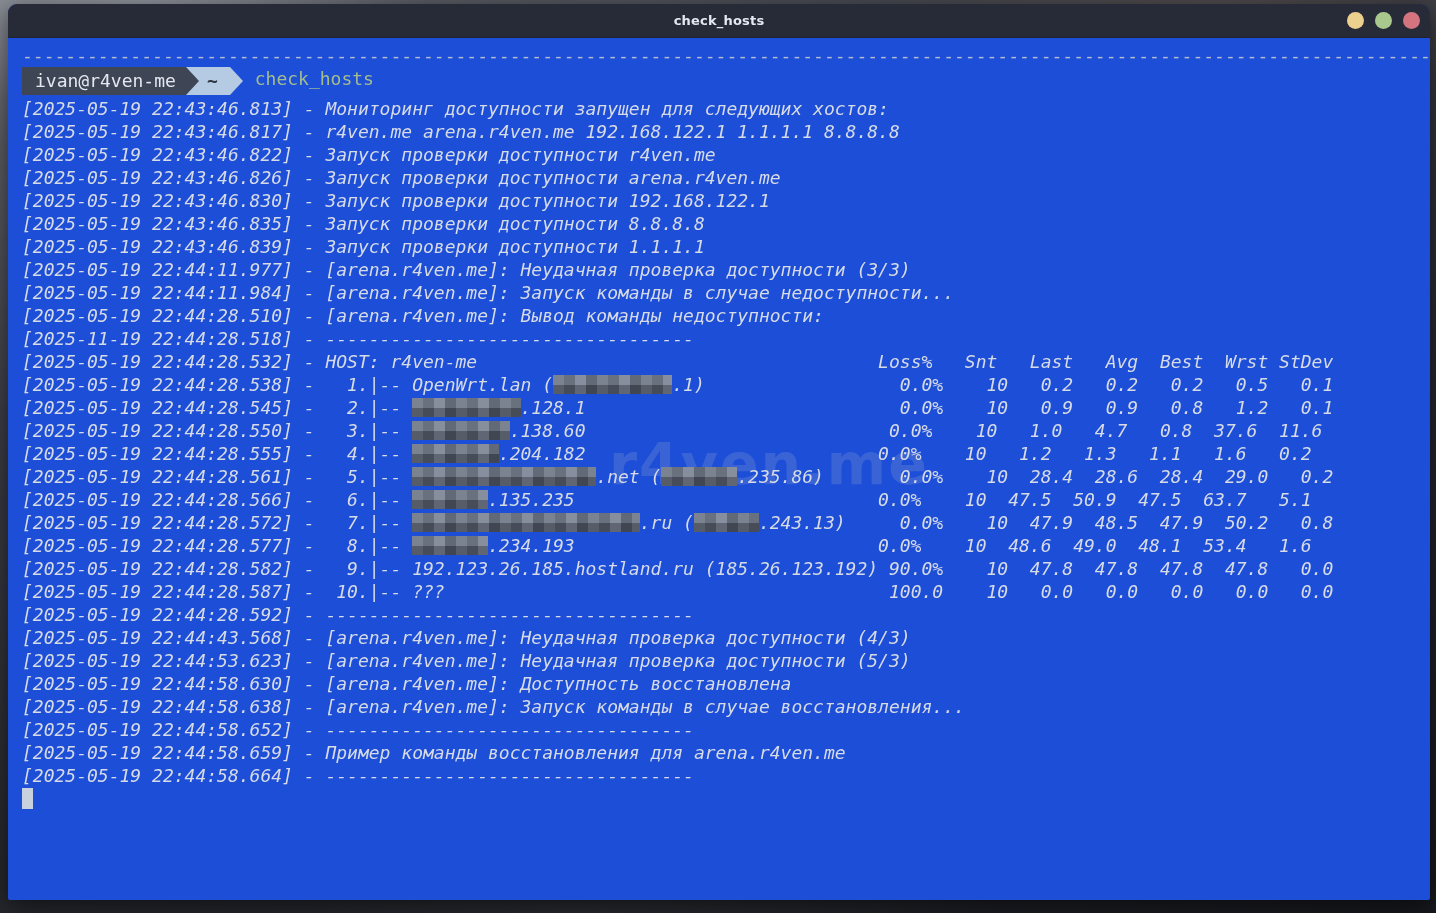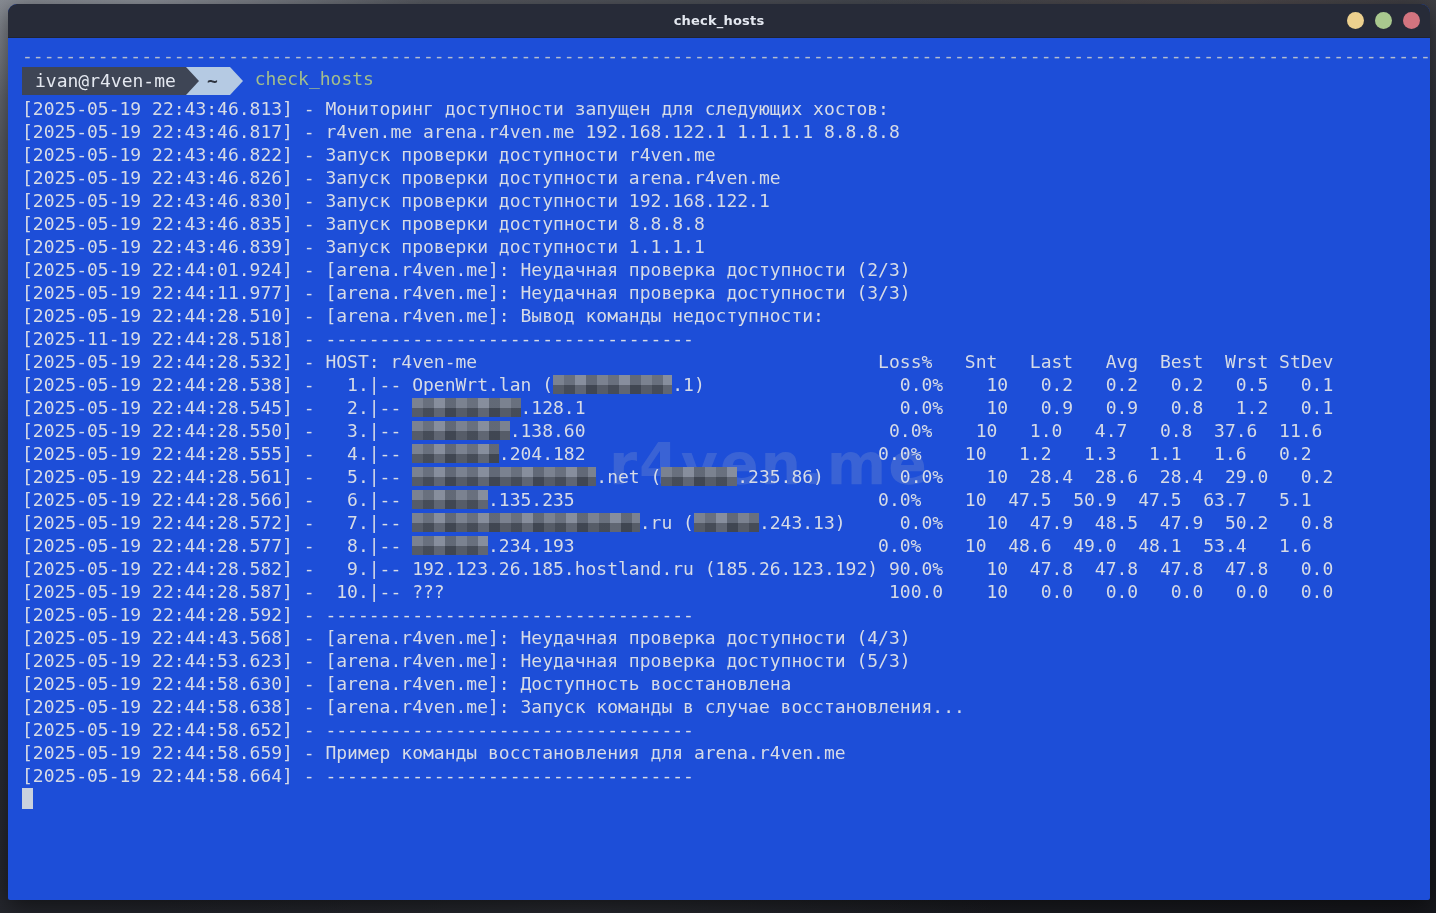--- a/index.html
+++ b/index.html
@@ -47,21 +47,21 @@
   }
   .a1wrap{background:#b5cae3;height:28px;display:inline-block;}
   .arrow{width:0;height:0;border-top:14px solid transparent;border-bottom:14px solid transparent;display:inline-block;}
   .arrow.a1{border-left:13px solid #3e4555;}
   .arrow.a2{border-left:13px solid #b5cae3;}
   .pseg2{
     background:#b5cae3;color:#2e3440;height:28px;line-height:28px;
     padding:0 12px 0 8px;white-space:pre;font-weight:bold;
   }
   .cmd{color:#a3be8c;margin-left:12px;white-space:pre;}
-  .logline{height:23px;line-height:23px;white-space:pre;}
+  .logline{height:23px;line-height:23px;white-space:pre;font-style:italic;}
   .censor{
     display:inline-block;height:19px;vertical-align:-3px;
     background-image:
       repeating-linear-gradient(0deg, rgba(0,0,0,.22) 0 9px, rgba(255,255,255,.09) 9px 19px),
       repeating-linear-gradient(90deg,#6e7685 0 11px,#5a6271 11px 22px,#7b8393 22px 33px,#525a69 33px 44px);
   }
   .cursorline{height:23px;display:flex;align-items:center;}
   .cursor{width:11px;height:21px;background:#c9d1de;}
   .watermark{
     position:absolute;left:577px;top:415px;z-index:0;
@@ -99,22 +99,22 @@
     </div>
 
     <div class="loglines">
         <div class="logline">[2025-05-19 22:43:46.813] - Мониторинг доступности запущен для следующих хостов:</div>
         <div class="logline">[2025-05-19 22:43:46.817] - r4ven.me arena.r4ven.me 192.168.122.1 1.1.1.1 8.8.8.8</div>
         <div class="logline">[2025-05-19 22:43:46.822] - Запуск проверки доступности r4ven.me</div>
         <div class="logline">[2025-05-19 22:43:46.826] - Запуск проверки доступности arena.r4ven.me</div>
         <div class="logline">[2025-05-19 22:43:46.830] - Запуск проверки доступности 192.168.122.1</div>
         <div class="logline">[2025-05-19 22:43:46.835] - Запуск проверки доступности 8.8.8.8</div>
         <div class="logline">[2025-05-19 22:43:46.839] - Запуск проверки доступности 1.1.1.1</div>
-        <div class="logline">[2025-05-19 22:44:01.924] - [arena.r4ven.me]: Неудачная проверка доступности (2/3)</div>
         <div class="logline">[2025-05-19 22:44:11.977] - [arena.r4ven.me]: Неудачная проверка доступности (3/3)</div>
+        <div class="logline">[2025-05-19 22:44:11.984] - [arena.r4ven.me]: Запуск команды в случае недоступности...</div>
         <div class="logline">[2025-05-19 22:44:28.510] - [arena.r4ven.me]: Вывод команды недоступности:</div>
         <div class="logline">[2025-11-19 22:44:28.518] - ----------------------------------</div>
         <div class="logline">[2025-05-19 22:44:28.532] - HOST: r4ven-me                                     Loss%   Snt   Last   Avg  Best  Wrst StDev</div>
         <div class="logline">[2025-05-19 22:44:28.538] -   1.|-- OpenWrt.lan (<span class="censor" style="width: 11ch;"></span>.1)                  0.0%    10   0.2   0.2   0.2   0.5   0.1</div>
         <div class="logline">[2025-05-19 22:44:28.545] -   2.|-- <span class="censor" style="width: 10ch;"></span>.128.1                             0.0%    10   0.9   0.9   0.8   1.2   0.1</div>
         <div class="logline">[2025-05-19 22:44:28.550] -   3.|-- <span class="censor" style="width: 9ch;"></span>.138.60                            0.0%    10   1.0   4.7   0.8  37.6  11.6</div>
         <div class="logline">[2025-05-19 22:44:28.555] -   4.|-- <span class="censor" style="width: 8ch;"></span>.204.182                           0.0%    10   1.2   1.3   1.1   1.6   0.2</div>
         <div class="logline">[2025-05-19 22:44:28.561] -   5.|-- <span class="censor" style="width: 17ch;"></span>.net (<span class="censor" style="width: 7ch;"></span>.235.86)       0.0%    10  28.4  28.6  28.4  29.0   0.2</div>
         <div class="logline">[2025-05-19 22:44:28.566] -   6.|-- <span class="censor" style="width: 7ch;"></span>.135.235                            0.0%    10  47.5  50.9  47.5  63.7   5.1</div>
         <div class="logline">[2025-05-19 22:44:28.572] -   7.|-- <span class="censor" style="width: 21ch;"></span>.ru (<span class="censor" style="width: 6ch;"></span>.243.13)     0.0%    10  47.9  48.5  47.9  50.2   0.8</div>

